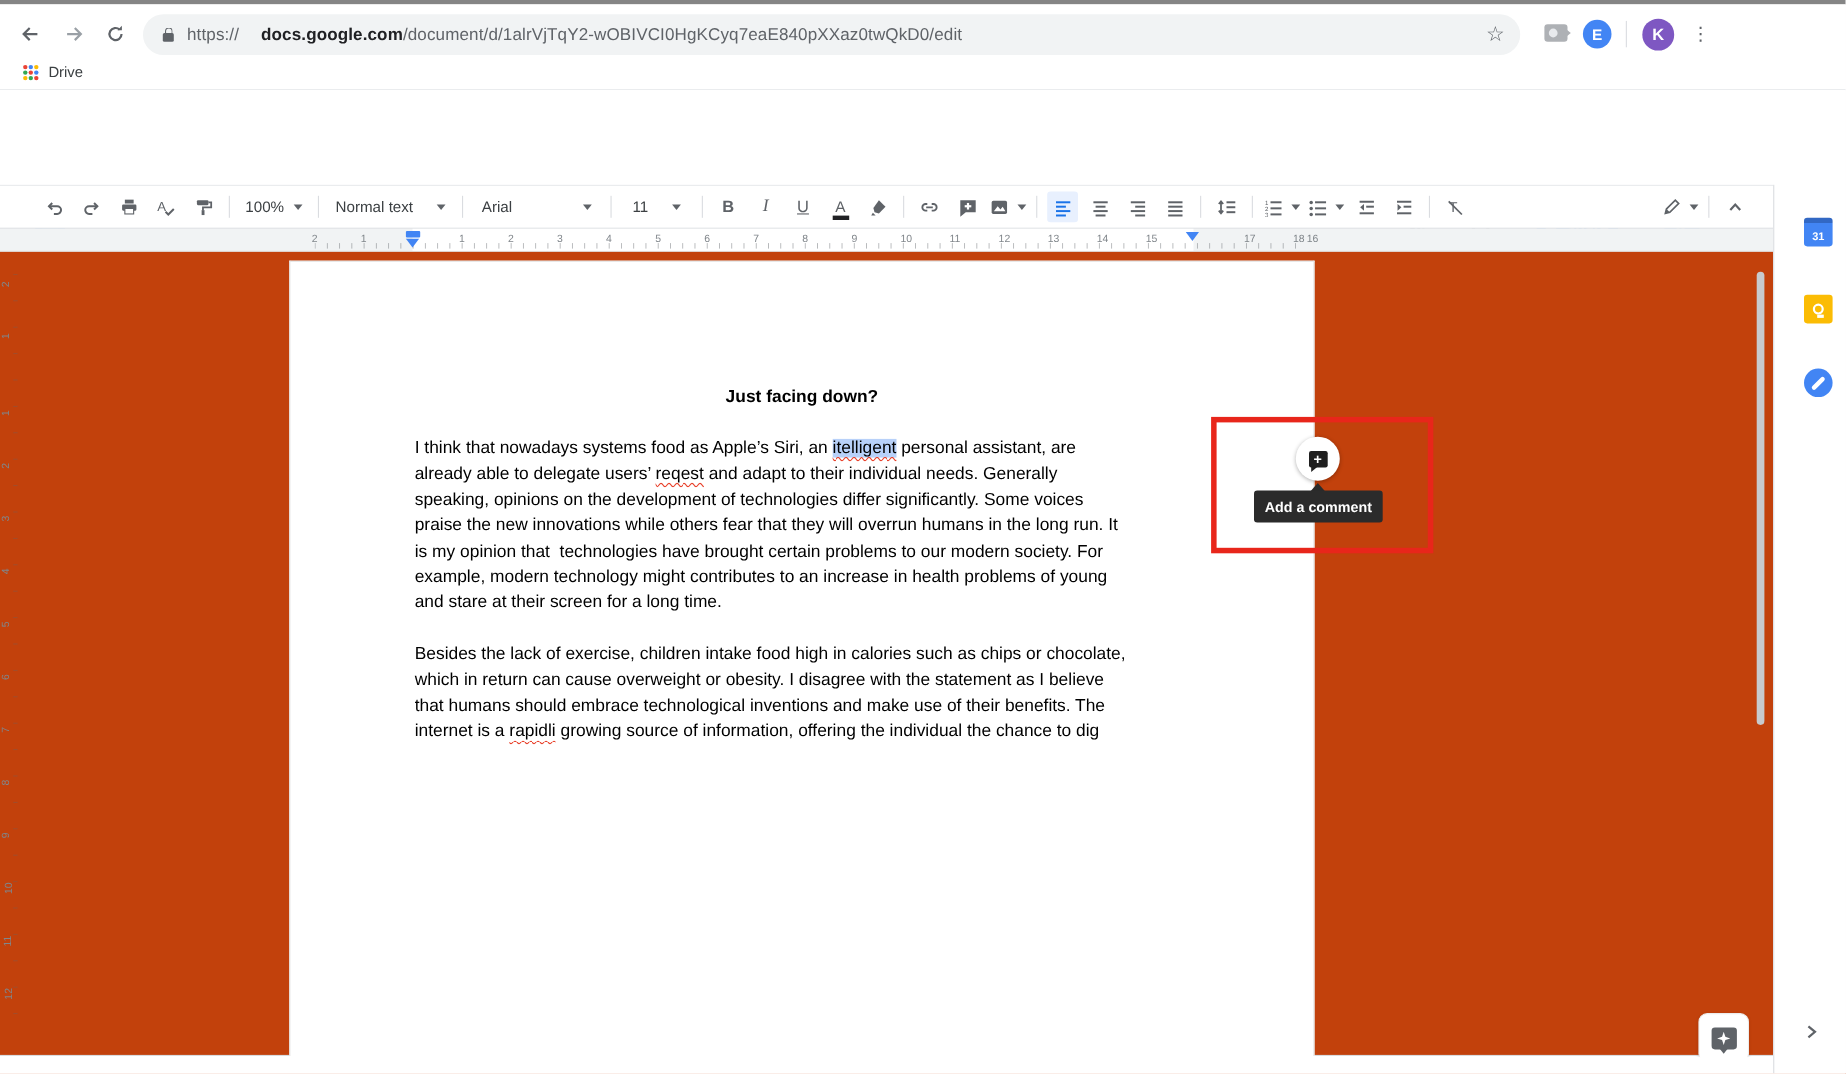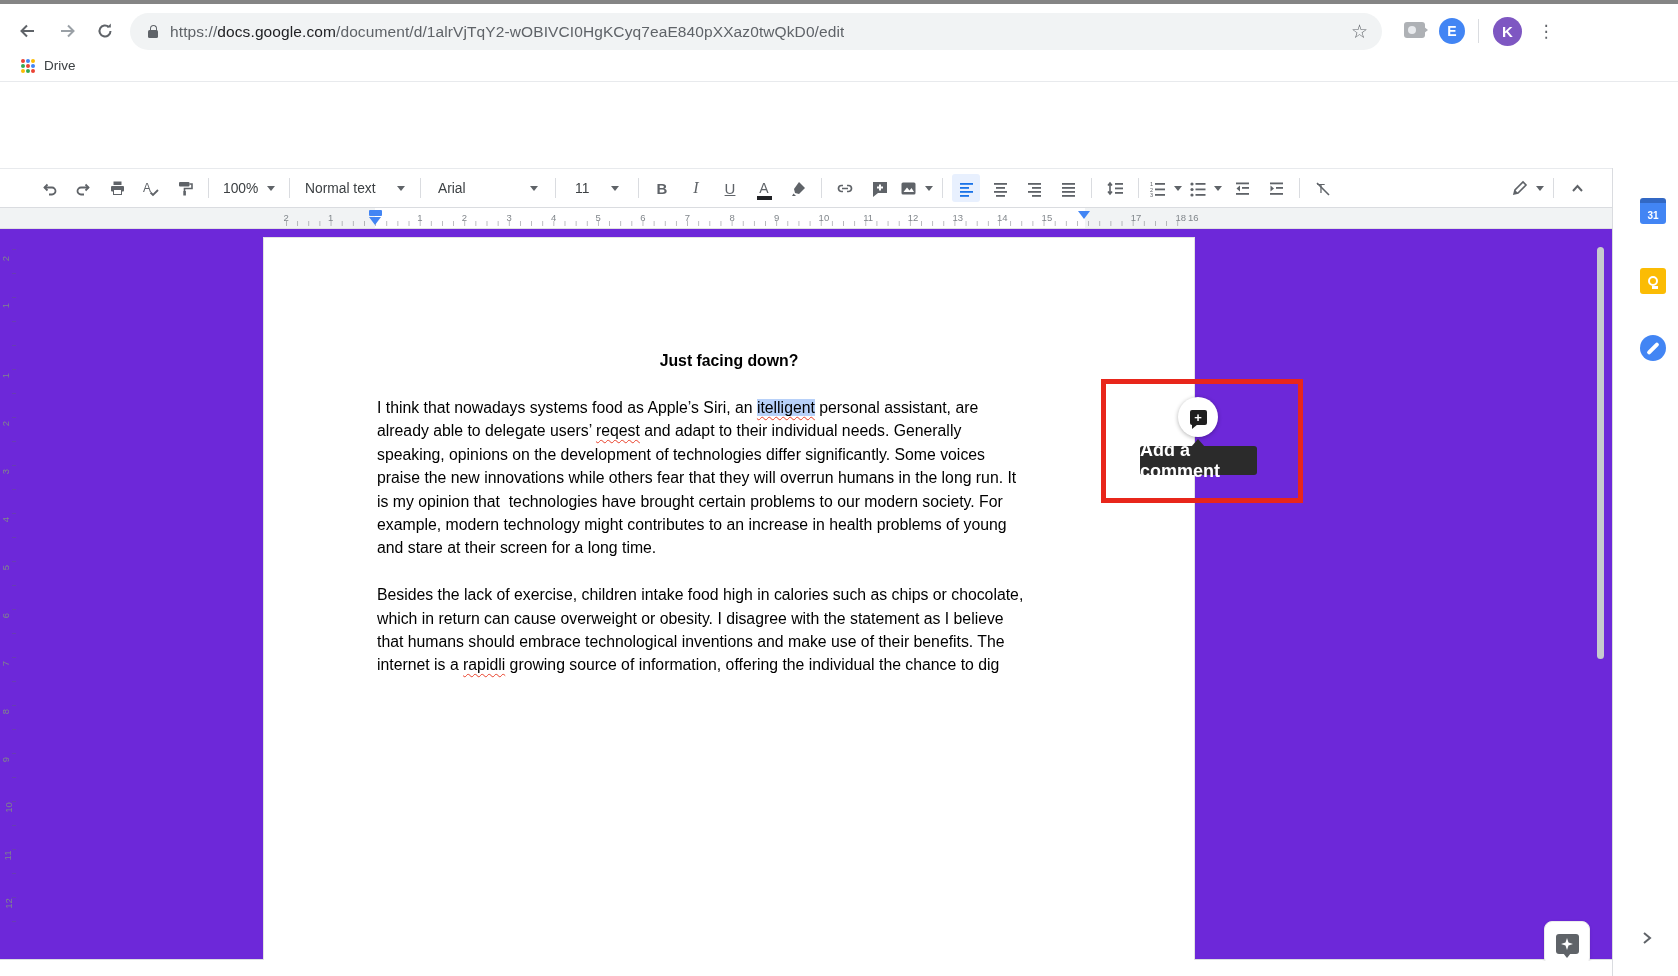--- a/index.html
+++ b/index.html
@@ -9,21 +9,21 @@
   
   .top-strip{position:absolute;left:0;top:0;width:1678px;height:4px;background:#858585;}
   .chrome-bar{position:absolute;left:0;top:4px;width:1678px;height:46px;background:#fff;}
   .nav-btn{position:absolute;top:13px;width:28px;height:28px;display:flex;align-items:center;justify-content:center;border-radius:50%;}
   .url-pill{position:absolute;left:130px;top:9px;width:1252px;height:37px;background:#f1f3f4;border-radius:19px;display:flex;align-items:center;padding:0 14px 0 18px;}
   .url-lock{width:10px;height:13px;position:relative;margin-right:12px;}
   .url-lock .body{position:absolute;left:0;bottom:0;width:10px;height:8px;background:#5f6368;border-radius:1.5px;}
   .url-lock .shackle{position:absolute;left:1.5px;top:0;width:7px;height:7px;border:1.8px solid #5f6368;border-bottom:none;border-radius:4px 4px 0 0;}
   .url-text{font-size:15.5px;letter-spacing:.1px;white-space:nowrap;overflow:hidden;}
   .url-scheme,.url-path{color:#5f6368;}
-  .url-domain{color:#202124;font-weight:normal;}
+  .url-domain{color:#202124;font-weight:bold;padding-left:20px;}
   .url-star{margin-left:auto;font-size:19px;color:#5f6368;line-height:1;}
   .ext-icon{position:absolute;left:1404px;top:18px;width:21px;height:16px;background:#aeb1b5;border-radius:3px;}
   .ext-icon:after{content:'';position:absolute;left:4px;top:4px;width:8px;height:8px;background:#e8eaed;border-radius:50%;}
   .ext-icon:before{content:'';position:absolute;right:-3px;top:4px;border-left:5px solid #aeb1b5;border-top:4px solid transparent;border-bottom:4px solid transparent;}
   .avatar{display:flex;align-items:center;justify-content:center;border-radius:50%;color:#fff;font-weight:bold;}
   .avatar-e{position:absolute;left:1439px;top:14px;width:26px;height:26px;background:#4285f4;font-size:14px;}
   .chrome-sep{position:absolute;left:1478px;top:15px;width:1px;height:24px;background:#dadce0;}
   .avatar-k-chrome{position:absolute;left:1493px;top:13px;width:29px;height:29px;background:#7e57c2;font-size:15px;}
   .overflow-dots{position:absolute;left:1536px;top:13px;width:20px;height:28px;color:#5f6368;font-size:17px;display:flex;align-items:center;justify-content:center;}
   
@@ -72,38 +72,38 @@
   
   .ruler-h{position:absolute;left:0;top:208px;width:1612px;height:21px;background:#f1f3f4;border-bottom:1px solid #e0e0e0;}
   .ruler-white{position:absolute;left:375px;top:0;width:710px;height:20px;background:#fff;}
   .ruler-ticks{position:absolute;left:286px;top:13px;width:894px;height:5px;
     background-image:linear-gradient(to right,rgba(95,99,104,.45) 0 1px,transparent 1px);background-size:11.15px 100%;}
   .rnum{position:absolute;top:4px;font-size:9.5px;color:#80868b;}
   .mk-bar{position:absolute;left:369px;top:2px;width:13px;height:6px;background:#4285f4;border-radius:1px;}
   .mk-tri-l{position:absolute;left:369px;top:9px;width:0;height:0;border-left:6.5px solid transparent;border-right:6.5px solid transparent;border-top:8px solid #4285f4;}
   .mk-tri-r{position:absolute;left:1078px;top:3px;width:0;height:0;border-left:6.5px solid transparent;border-right:6.5px solid transparent;border-top:8px solid #4285f4;}
   
-  .canvas{position:absolute;left:0;top:229px;width:1612px;height:731px;background:#6d28d9;border-bottom:1px solid #dadce0;}
+  .canvas{position:absolute;left:0;top:229px;width:1612px;height:731px;background:#c2410c;border-bottom:1px solid #dadce0;}
   .bottom-strip{position:absolute;left:0;top:961px;width:1612px;height:15px;background:#fff;}
   .vruler{position:absolute;left:0;top:229px;width:22px;height:731px;}
   .vruler .tickcol{position:absolute;left:12px;top:20px;width:4px;height:690px;
     background-image:linear-gradient(to bottom,rgba(95,99,104,.35) 0 1px,transparent 1px);background-size:100% 24px;}
   .vnum{position:absolute;left:3px;font-size:9.5px;color:#80868b;transform:rotate(-90deg);transform-origin:center;}
   .page{position:absolute;left:263px;top:8px;width:932px;height:723px;background:#fff;border:1px solid #e3e3e3;border-bottom:none;}
   .doc-heading{position:absolute;left:0;top:114px;width:100%;text-align:center;font-weight:bold;font-size:15.8px;color:#000;}
   .doc-text{position:absolute;left:113px;top:158px;width:720px;font-size:15.8px;line-height:23.4px;color:#000;}
   .doc-line{white-space:pre;}
   .sel{background:#b8d1f9;}
   .sp{text-decoration:underline wavy #e8402a 1px;text-underline-offset:3px;text-decoration-skip-ink:none;}
   
   .red-box{position:absolute;left:1101px;top:150px;width:202px;height:124px;border:5px solid #e8261b;}
   .cmt-circle{position:absolute;left:1178px;top:168px;width:40px;height:40px;background:#fff;border-radius:50%;box-shadow:0 1px 4px rgba(0,0,0,.3);display:flex;align-items:center;justify-content:center;}
   .cmt-bubble{position:relative;width:17px;height:15px;background:#1f1f1f;border-radius:2px;display:flex;align-items:center;justify-content:center;color:#fff;font-size:13px;font-weight:bold;line-height:1;}
   .cmt-bubble:after{content:'';position:absolute;left:2px;bottom:-4px;border-left:6px solid #1f1f1f;border-bottom:5px solid transparent;}
-  .tooltip{position:absolute;left:1140px;top:217px;width:117px;height:29px;background:#2b2b2b;border-radius:3px;color:#fff;font-size:18px;font-weight:bold;display:flex;align-items:center;justify-content:center;}
+  .tooltip{position:absolute;left:1140px;top:217px;width:117px;height:29px;background:#2b2b2b;border-radius:3px;color:#fff;font-size:13px;font-weight:bold;display:flex;align-items:center;justify-content:center;}
   .tooltip-caret{position:absolute;left:1191px;top:210px;width:0;height:0;border-left:7px solid transparent;border-right:7px solid transparent;border-bottom:8px solid #2b2b2b;}
   
   .explore-btn{position:absolute;left:1544px;top:692px;width:46px;height:45px;background:#fff;border:1px solid #ececec;border-radius:8px;box-shadow:0 1px 3px rgba(0,0,0,.12);display:flex;align-items:center;justify-content:center;}
   .explore-bubble{position:relative;width:23px;height:20px;background:#5f6368;border-radius:3px;display:flex;align-items:center;justify-content:center;}
   .explore-bubble:after{content:'';position:absolute;bottom:-4px;left:7px;border-left:4.5px solid transparent;border-right:4.5px solid transparent;border-top:5px solid #5f6368;}
   .side-panel{position:absolute;left:1612px;top:168px;width:66px;height:808px;background:#fff;border-left:1px solid #dadce0;}
   .sp-icon{position:absolute;left:27px;width:26px;height:26px;}
   .cal-icon{top:30px;background:linear-gradient(#3268c4 0 5px,#4285f4 5px);border-radius:3px;display:flex;align-items:flex-end;justify-content:center;color:#fff;font-size:10px;font-weight:bold;padding-bottom:3px;}
   .keep-icon{top:100px;background:#fbbc04;border-radius:3px;display:flex;align-items:center;justify-content:center;}
   .keep-bulb{width:10px;height:10px;border:2px solid #fff;border-radius:50%;position:relative;}

